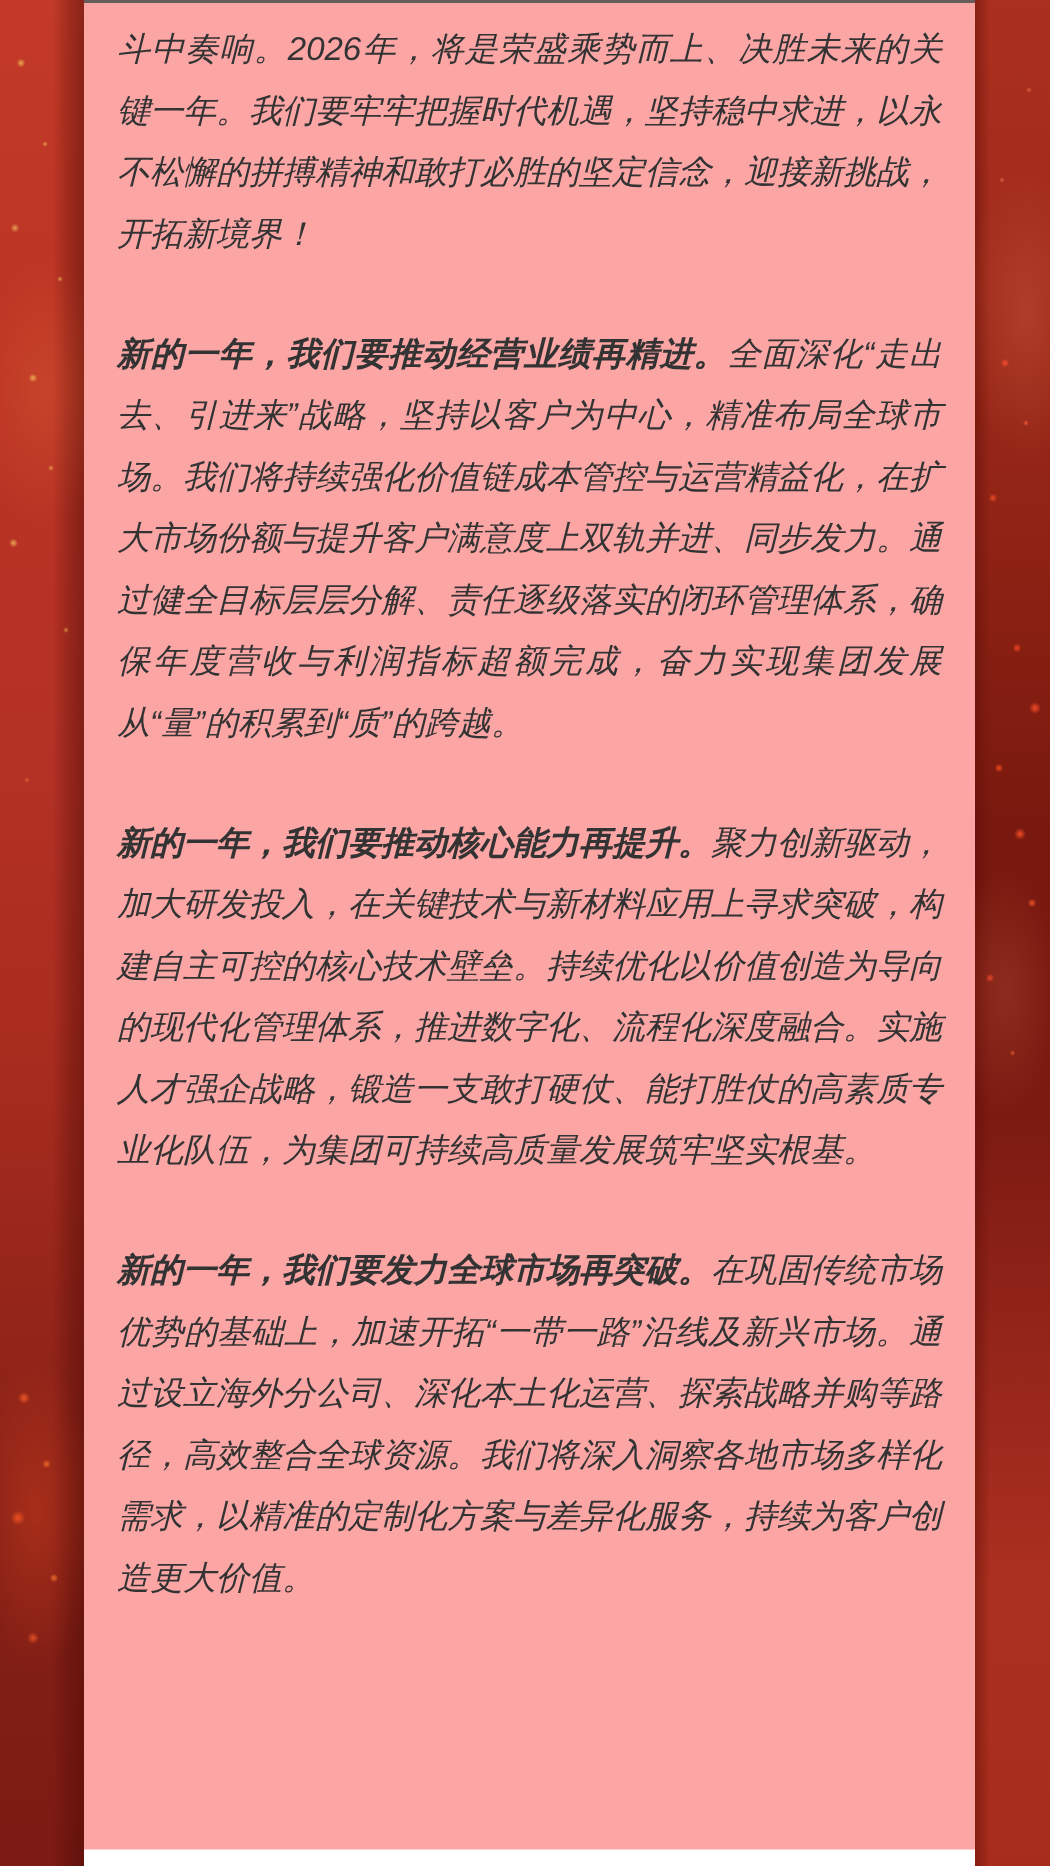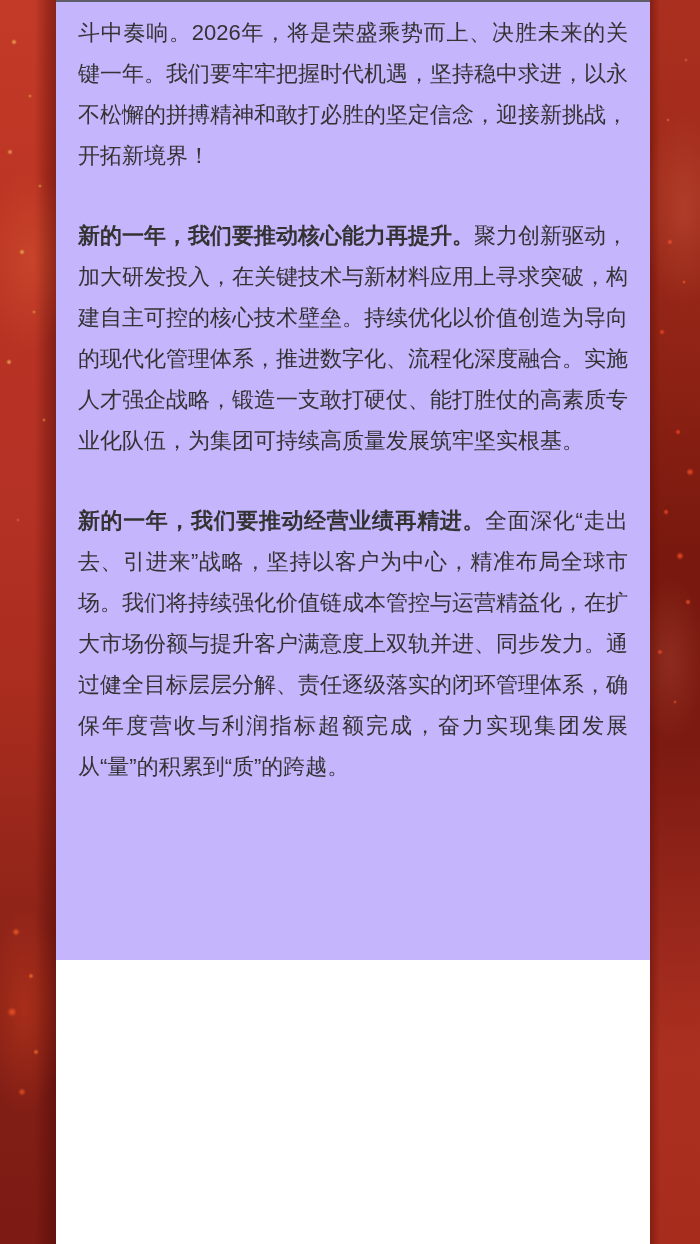--- a/index.html
+++ b/index.html
@@ -74,25 +74,26 @@
       
       linear-gradient(to bottom, #ab2f1f 0%, #a12b1b 14%, #8d2214 30%, #78180e 45%, #7c1a12 60%, #94251a 72%, #ac3020 85%, #a82c1c 100%);
   }
 
   
   .content {
     position: absolute;
     left: 56px;
     top: 0;
     width: 594px;
-    height: 960px;
+    height: 1233px;
     box-sizing: border-box;
-    background: #c4b5fd;
+    background: #fca5a5;
     padding: 12px 22px 0 22px;
     overflow: hidden;
+    font-style: italic;
   }
 
   .top-divider {
     position: absolute;
     top: 0;
     left: 0;
     width: 100%;
     height: 2px;
     background: #4d4d4d;
     opacity: .85;
@@ -118,20 +119,21 @@
 <div class="screen">
 
   <div class="side-border left"></div>
   <div class="side-border right"></div>
 
   <div class="content">
     <div class="top-divider"></div>
 
     <p><b></b><span>斗中奏响。2026年，将是荣盛乘势而上、决胜未来的关键一年。我们要牢牢把握时代机遇，坚持稳中求进，以永不松懈的拼搏精神和敢打必胜的坚定信念，迎接新挑战，开拓新境界！</span></p>
 
+    <p><b>新的一年，我们要推动经营业绩再精进。</b><span>全面深化“走出去、引进来”战略，坚持以客户为中心，精准布局全球市场。我们将持续强化价值链成本管控与运营精益化，在扩大市场份额与提升客户满意度上双轨并进、同步发力。通过健全目标层层分解、责任逐级落实的闭环管理体系，确保年度营收与利润指标超额完成，奋力实现集团发展从“量”的积累到“质”的跨越。</span></p>
+
     <p><b>新的一年，我们要推动核心能力再提升。</b><span>聚力创新驱动，加大研发投入，在关键技术与新材料应用上寻求突破，构建自主可控的核心技术壁垒。持续优化以价值创造为导向的现代化管理体系，推进数字化、流程化深度融合。实施人才强企战略，锻造一支敢打硬仗、能打胜仗的高素质专业化队伍，为集团可持续高质量发展筑牢坚实根基。</span></p>
 
-    <p><b>新的一年，我们要推动经营业绩再精进。</b><span>全面深化“走出去、引进来”战略，坚持以客户为中心，精准布局全球市场。我们将持续强化价值链成本管控与运营精益化，在扩大市场份额与提升客户满意度上双轨并进、同步发力。通过健全目标层层分解、责任逐级落实的闭环管理体系，确保年度营收与利润指标超额完成，奋力实现集团发展从“量”的积累到“质”的跨越。</span></p>
-
+    <p><b>新的一年，我们要发力全球市场再突破。</b><span>在巩固传统市场优势的基础上，加速开拓“一带一路”沿线及新兴市场。通过设立海外分公司、深化本土化运营、探索战略并购等路径，高效整合全球资源。我们将深入洞察各地市场多样化需求，以精准的定制化方案与差异化服务，持续为客户创造更大价值。</span></p>
 
   </div>
 
 </div>
 
 </body></html>

